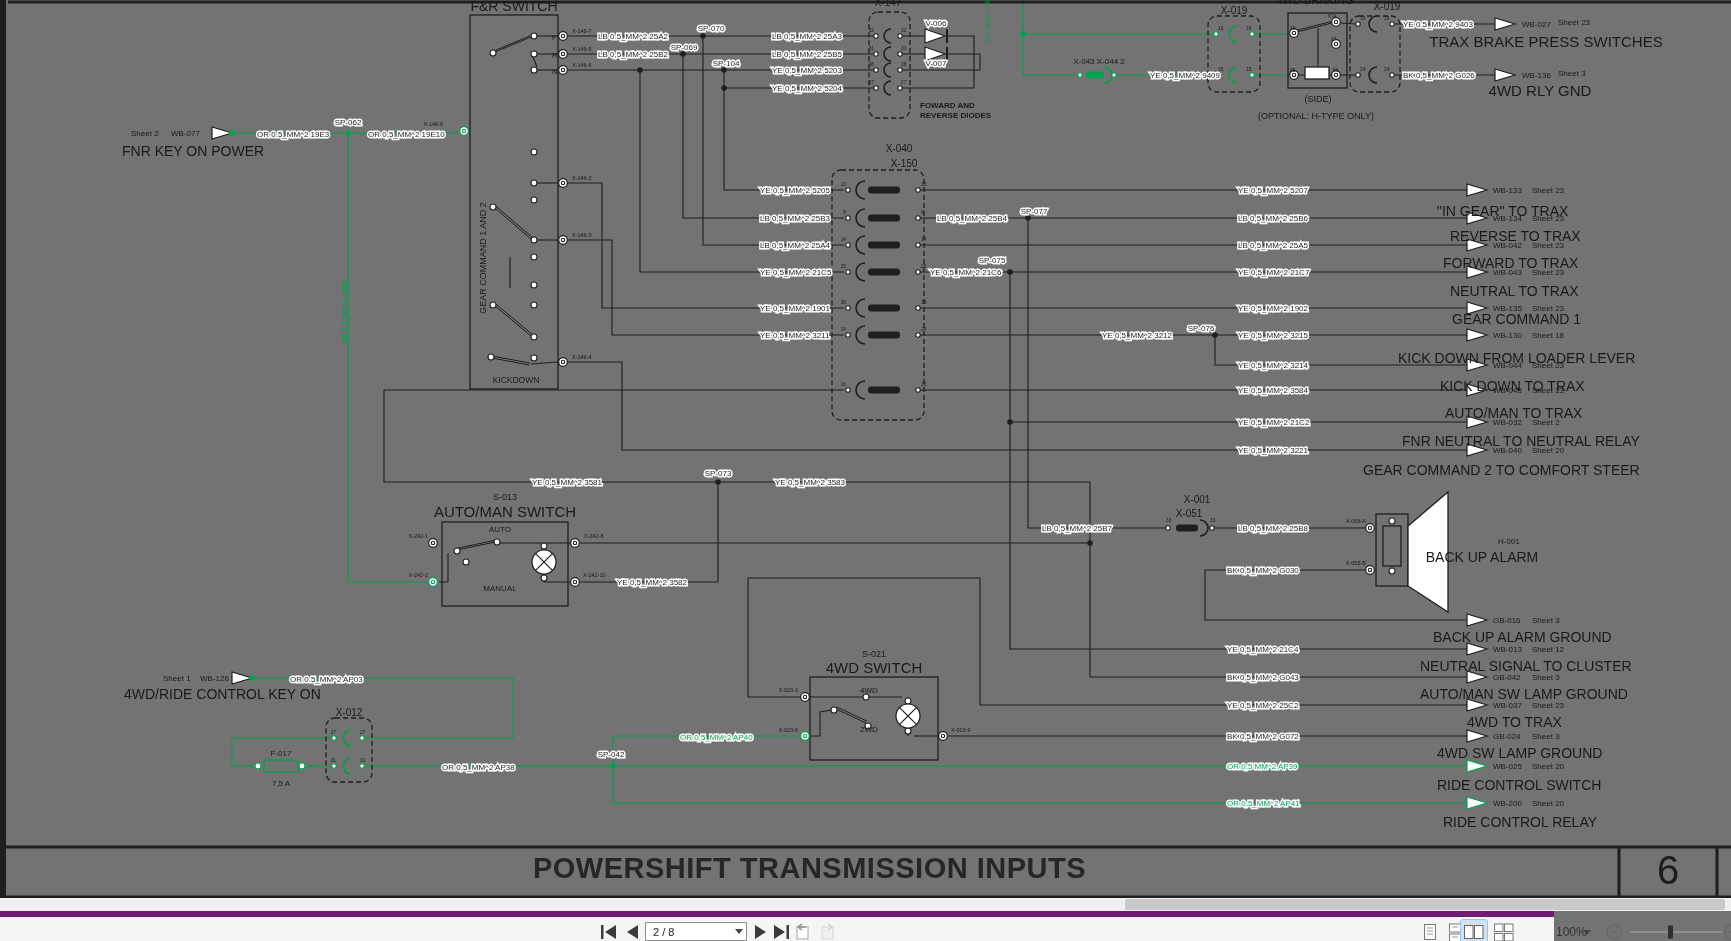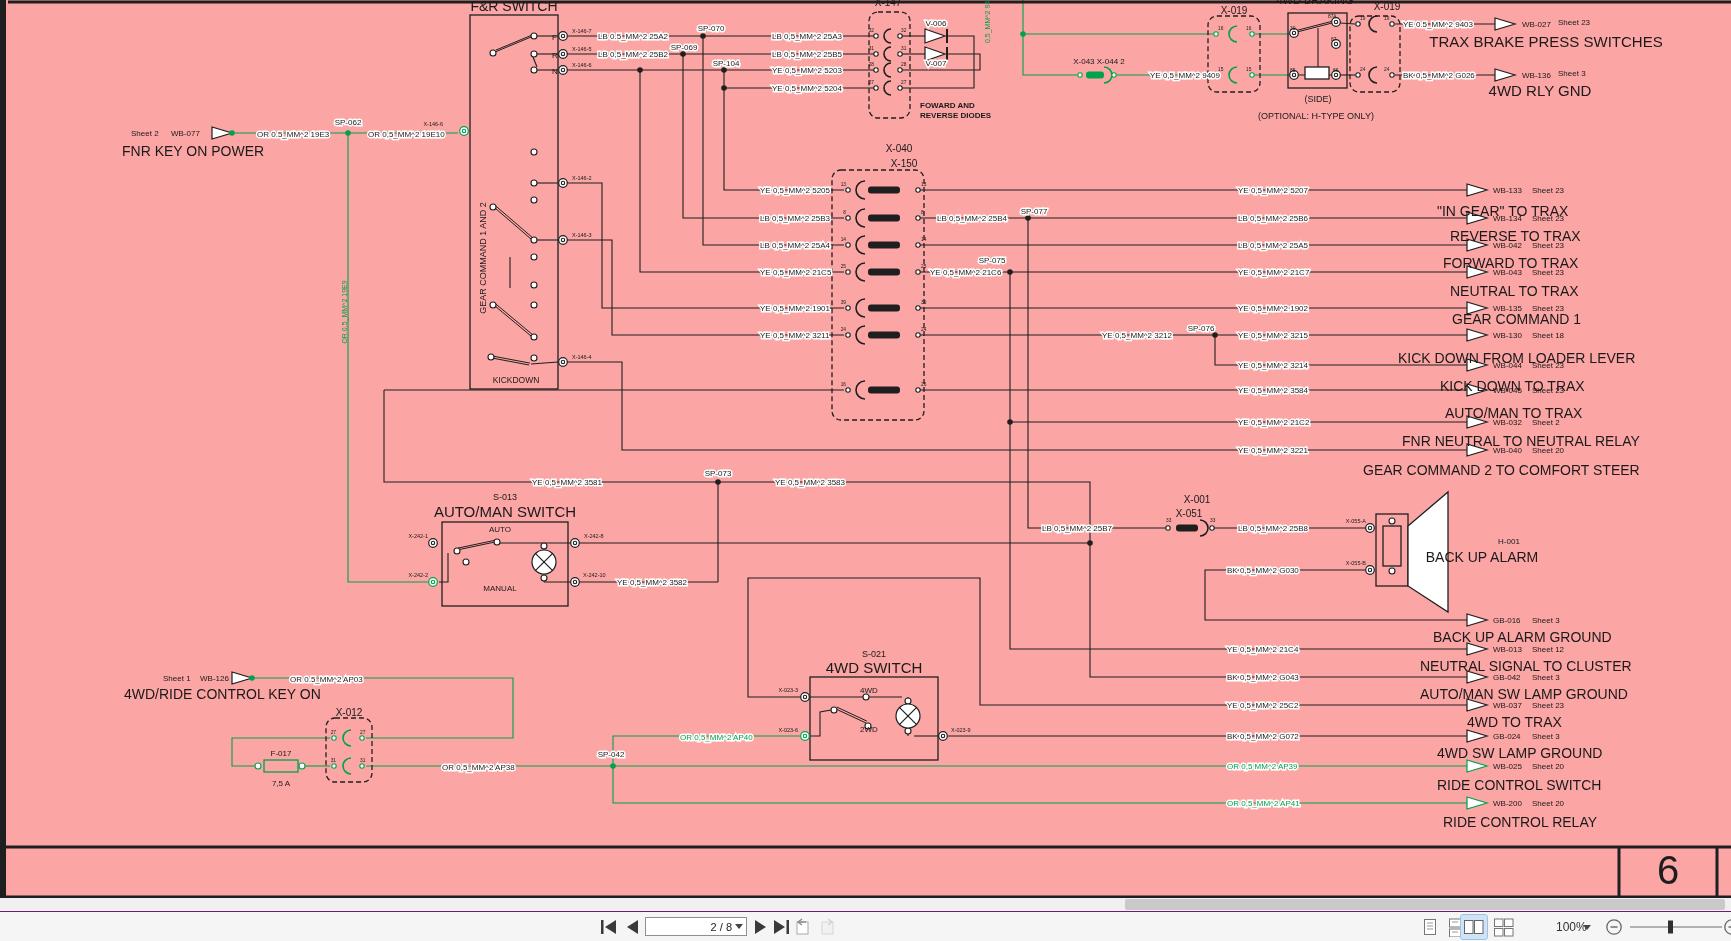--- a/index.html
+++ b/index.html
@@ -1,27 +1,27 @@
 <!DOCTYPE html>
 <html><head>
 <meta charset="utf-8">
 <style>
   * { margin:0; padding:0; box-sizing:border-box; }
   body { font-family:"Liberation Sans", sans-serif; background:#fff; }
-  .viewport { position:relative; width:1731px; height:941px; overflow:hidden; background:#fca5a5; }
+  .viewport { position:relative; width:1731px; height:941px; overflow:hidden; background:#737373; }
   #dsvg { position:absolute; left:0; top:0; }
   #dsvg text { font-family:"Liberation Sans", sans-serif; }
   .halo { paint-order:stroke; stroke:#ffffff; stroke-width:3px; }
   .sheet-title { position:absolute; top:852px; left:0; width:1619px; text-align:center;
       font-size:29px; font-weight:600; color:#262626; letter-spacing:0.5px; }
   .sheet-num { position:absolute; top:848px; left:1619px; width:98px; text-align:center;
       font-size:40px; color:#1d1d1d; }
   .hscroll { position:absolute; left:0; top:898px; width:1731px; height:13px; background:#f0f0f0; }
   .hscroll .thumb { position:absolute; left:1125px; top:1px; width:600px; height:11px; background:#c9c9c9; border-radius:2px; }
-  .toolbar { position:absolute; left:0; top:911px; width:1731px; height:30px; background:#f5f5f5; border-top:1px solid #701a75;text-align:right; }
+  .toolbar { position:absolute; left:0; top:911px; width:1554px; height:30px; background:#f5f5f5; border-top:6px solid #701a75; }
   .tb-item { position:absolute; top:3px; height:24px; display:flex; align-items:center; justify-content:center; }
   .combo { position:absolute; left:645px; top:5px; width:102px; height:19px; background:#fff;
       border:1px solid #8f8f8f; font-size:11px; color:#222; display:flex; align-items:center; }
   .combo .val { padding-left:7px; flex:1; }
   .combo .caret { width:14px; height:100%; display:flex; align-items:center; justify-content:center; }
   .caret-shape { width:0; height:0; border-left:4px solid transparent; border-right:4px solid transparent; border-top:5px solid #444; }
   .viewmode { border-radius:2px; }
   .viewmode.sel { background:#cfe3f5; outline:1px solid #9ec4e5; }
   .zoomlabel { position:absolute; left:1536px; top:3px; height:24px; display:flex; align-items:center; font-size:12px; color:#333;margin-left:20px; }
 </style>
@@ -525,20 +525,21 @@
       <text x="1384" y="71" font-size="4.8" fill="#1a1a1a">24</text>
       <text x="1290" y="30" font-size="4.8" fill="#1a1a1a">30</text>
       <text x="1328" y="18" font-size="4.8" fill="#1a1a1a">87A</text>
       <text x="1331" y="41" font-size="4.8" fill="#1a1a1a">87</text>
       <text x="1290" y="72" font-size="4.8" fill="#1a1a1a">85</text>
       <text x="1333" y="72" font-size="4.8" fill="#1a1a1a">86</text>
       <text x="1166" y="522" font-size="4.8" fill="#1a1a1a">33</text>
       <text x="1210" y="522" font-size="4.8" fill="#1a1a1a">33</text>
     </svg>
 
+  <div class="sheet-title">POWERSHIFT TRANSMISSION INPUTS</div>
   <div class="sheet-num">6</div>
 
   <div class="hscroll">
     <div class="thumb"></div>
   </div>
 
   <div class="toolbar">
 
     <div class="tb-item" style="left:599px;width:20px;">
       <svg width="18" height="16">

